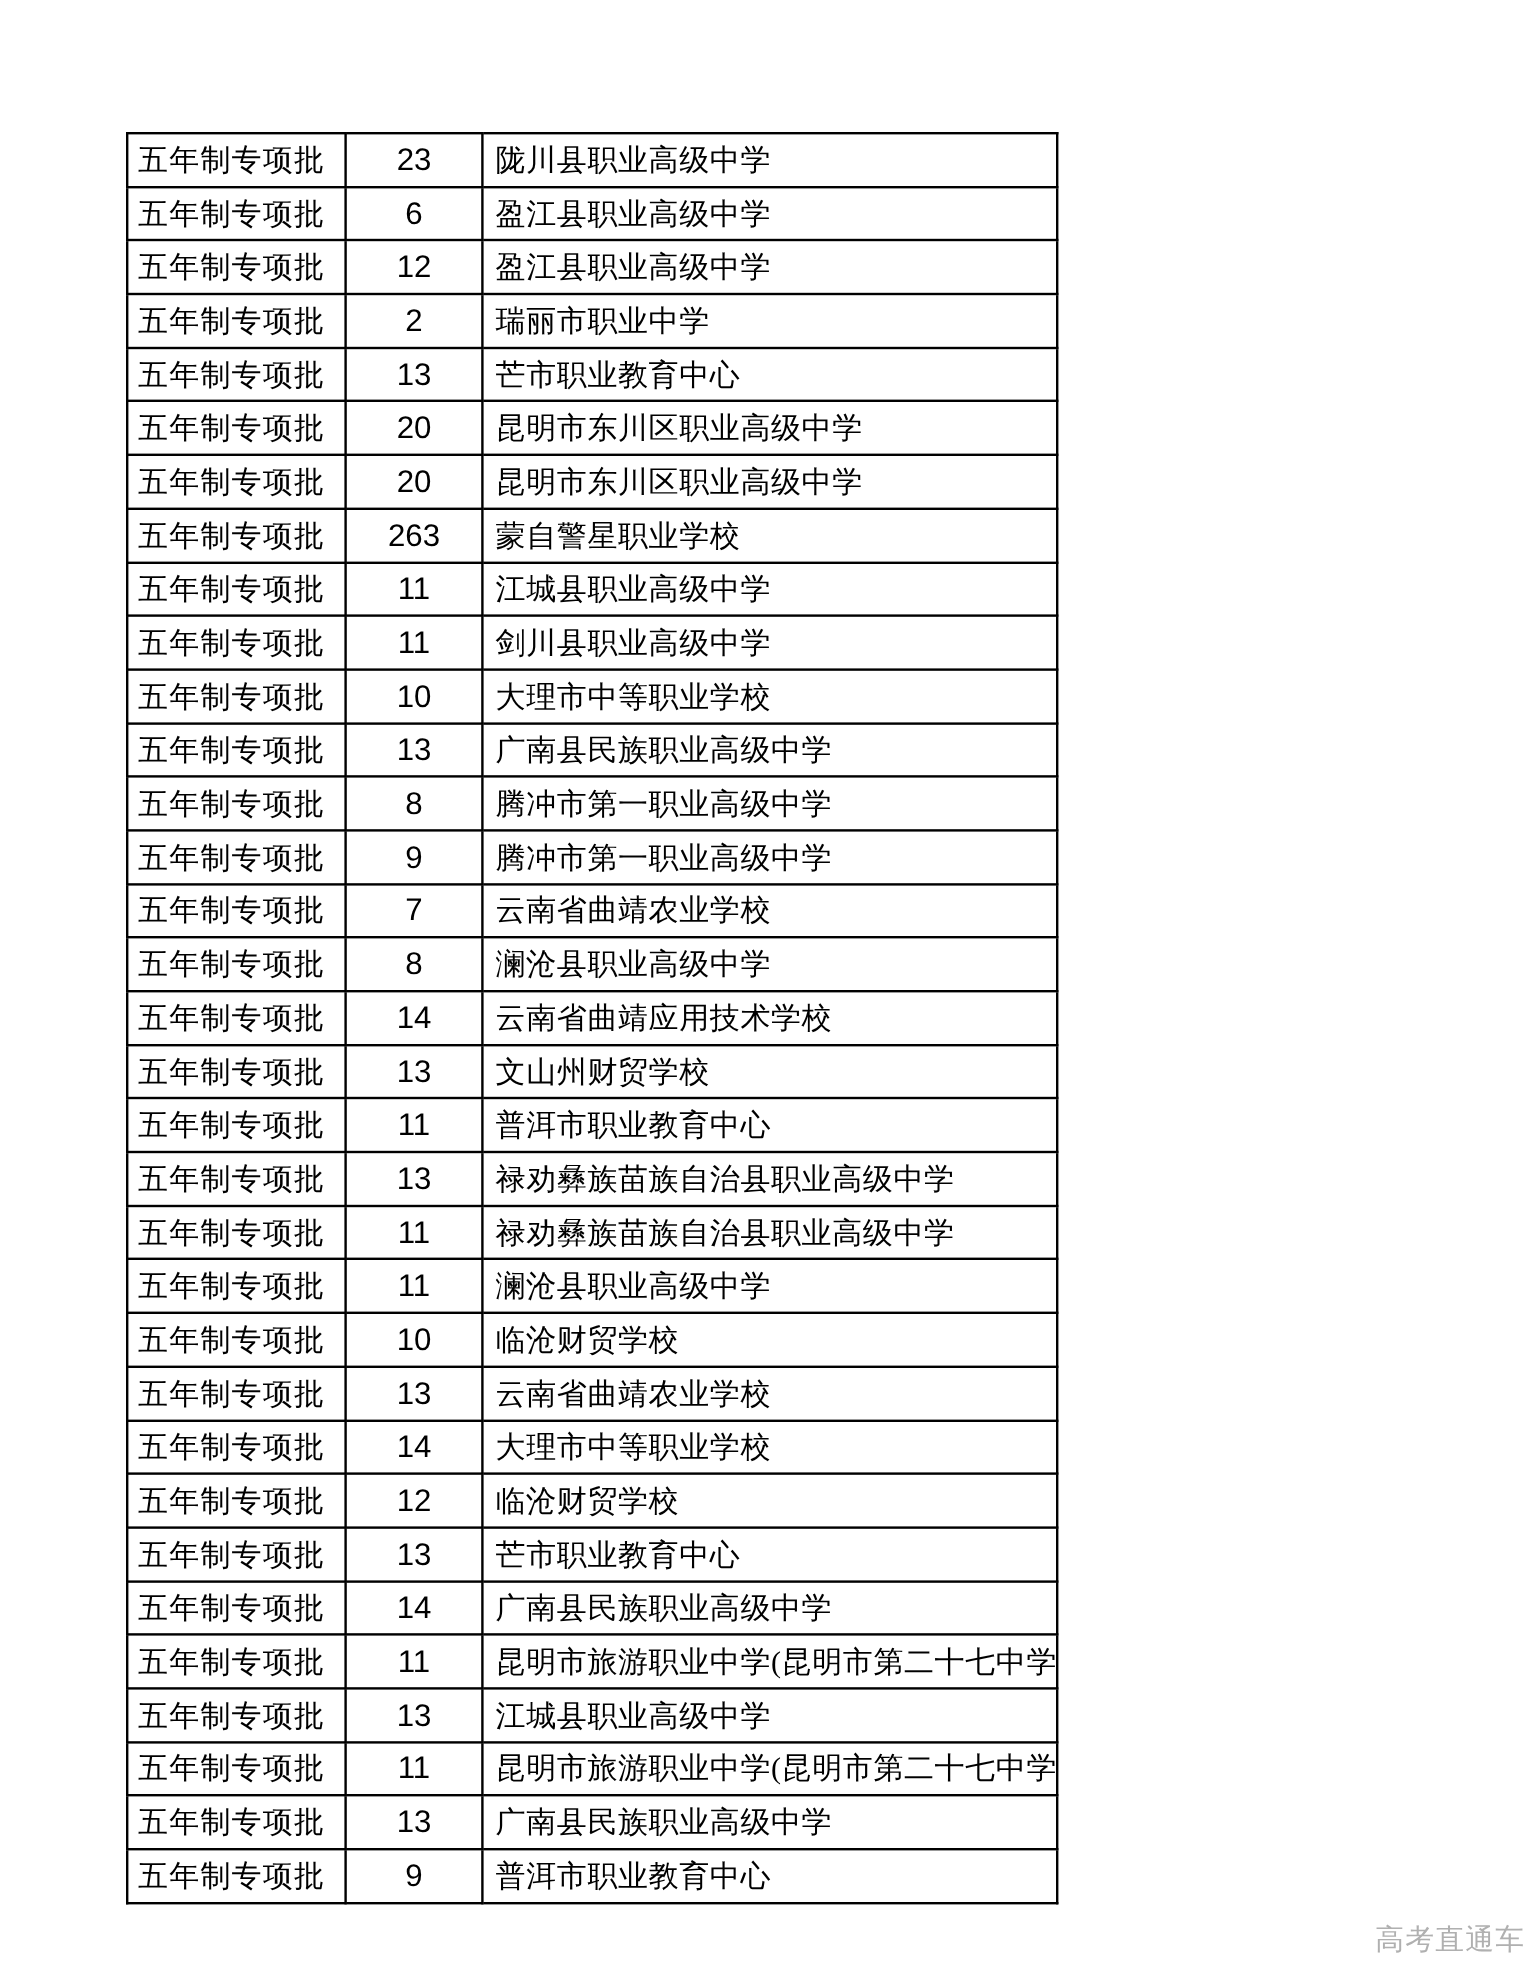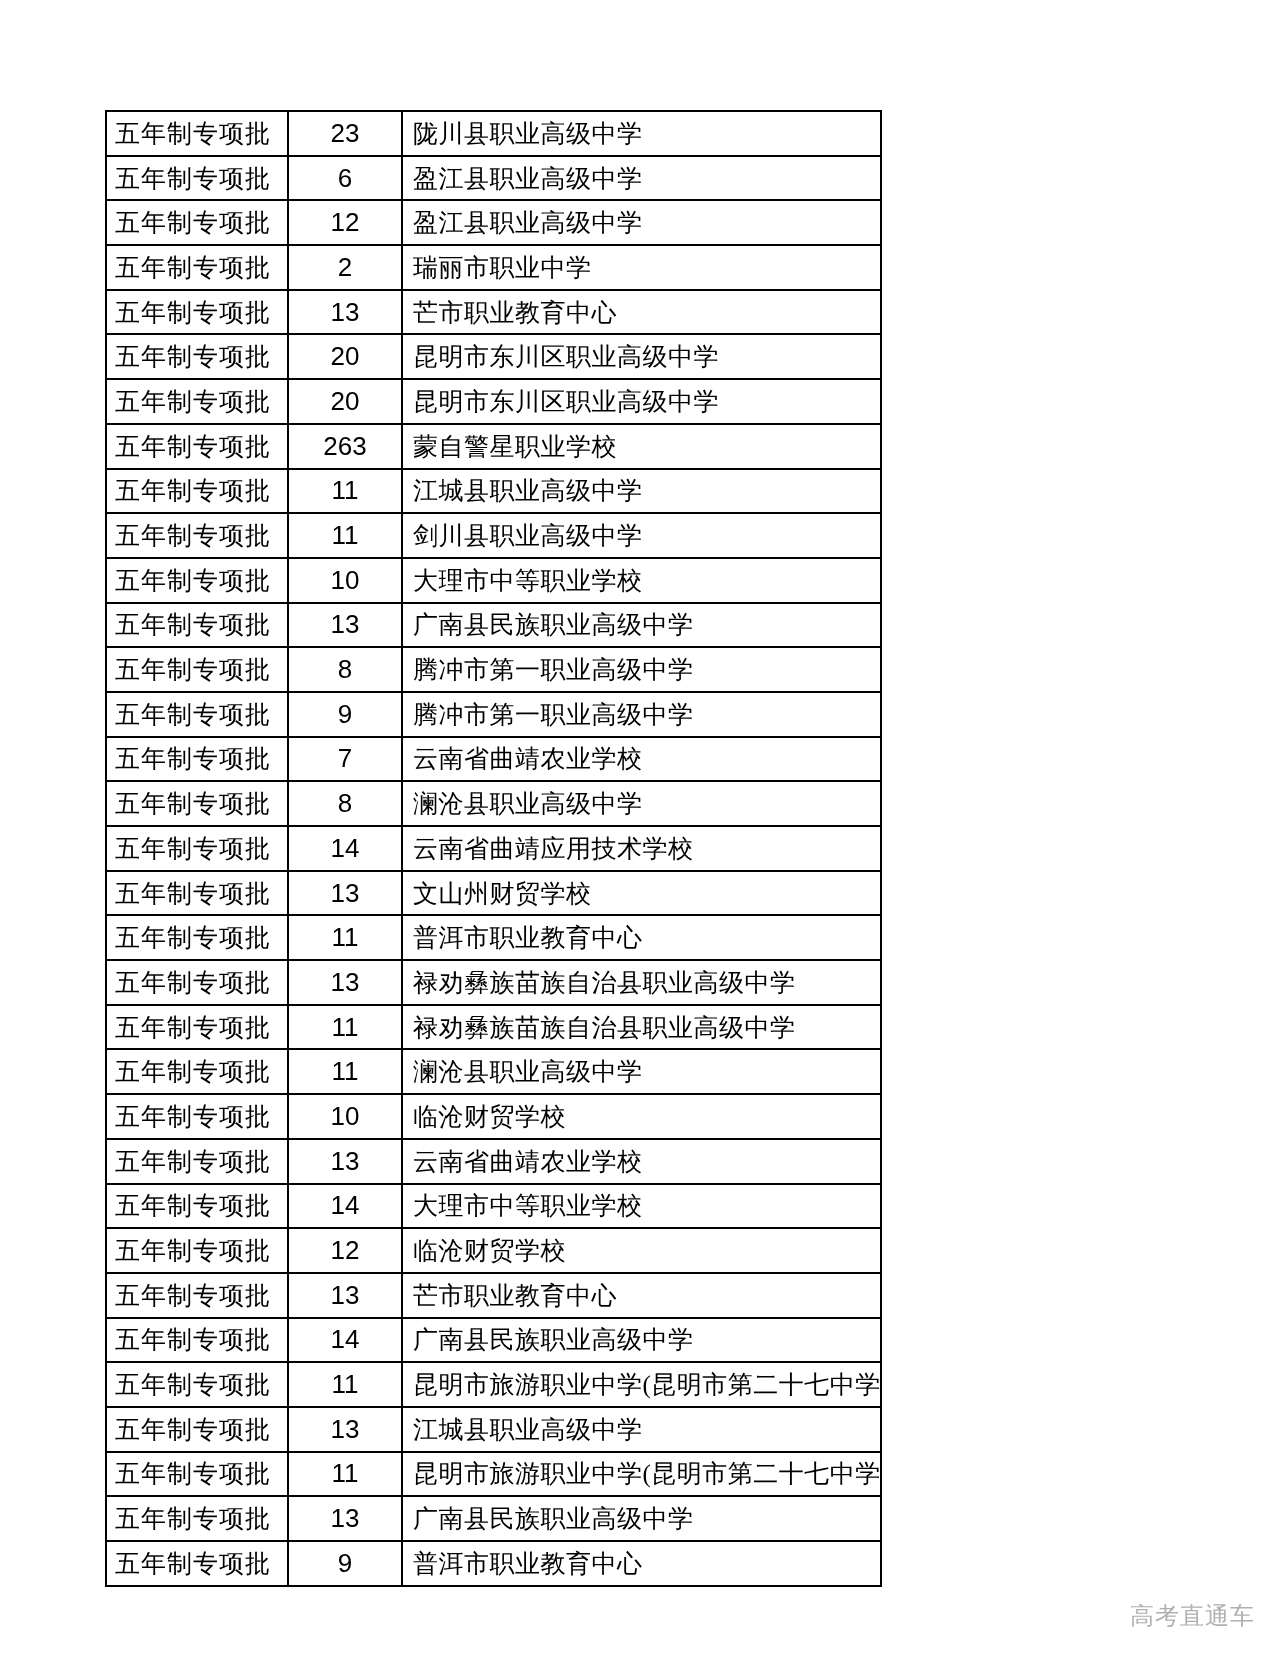--- a/index.html
+++ b/index.html
@@ -50,21 +50,21 @@
   td.col-school {
     font-family: "Liberation Serif", serif;
     font-size: 25px;
     padding-left: 10px;
     letter-spacing: 0.5px;
     margin-left: 20px;
   }
   .watermark {
     position: absolute;
     top: 1600px;
-    right: 25px;
+    right: 9px;
     font-family: Liberation Sans, sans-serif;
     font-size: 24px;
     color: #b0b0b0;
     letter-spacing: 1px;
   }
 </style>
 </head>
 <body>
 
 <div class="page">

